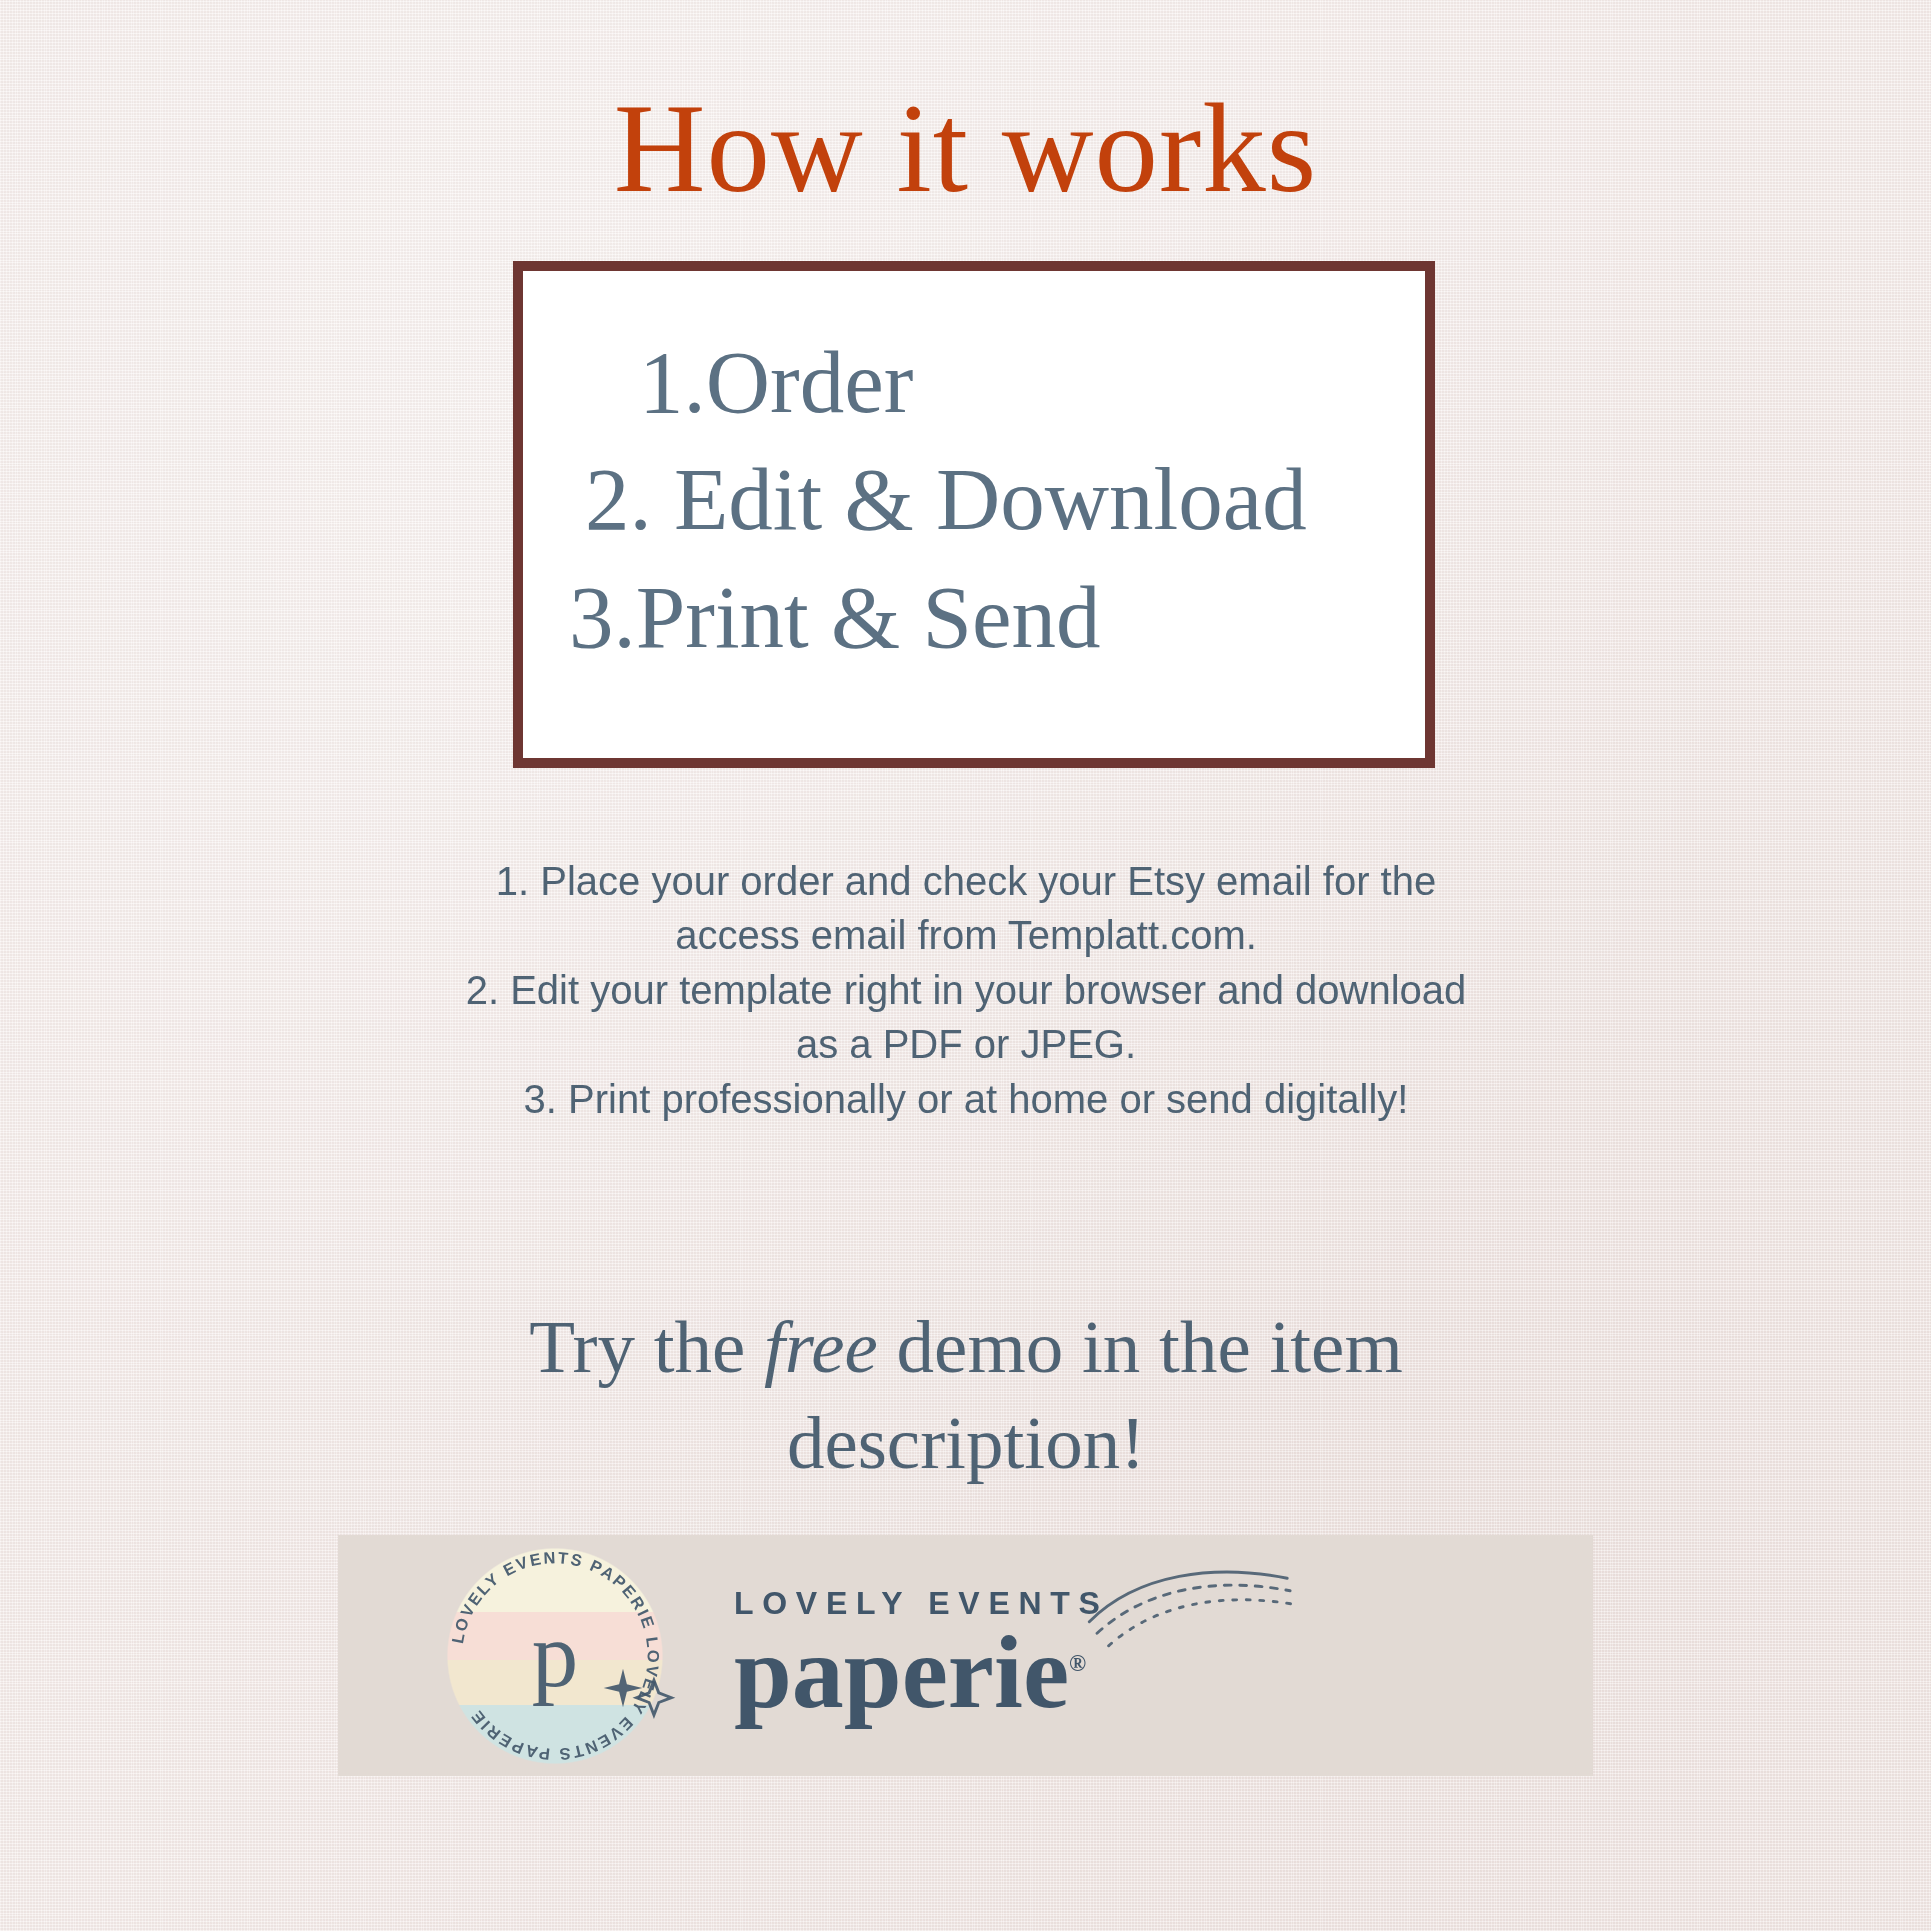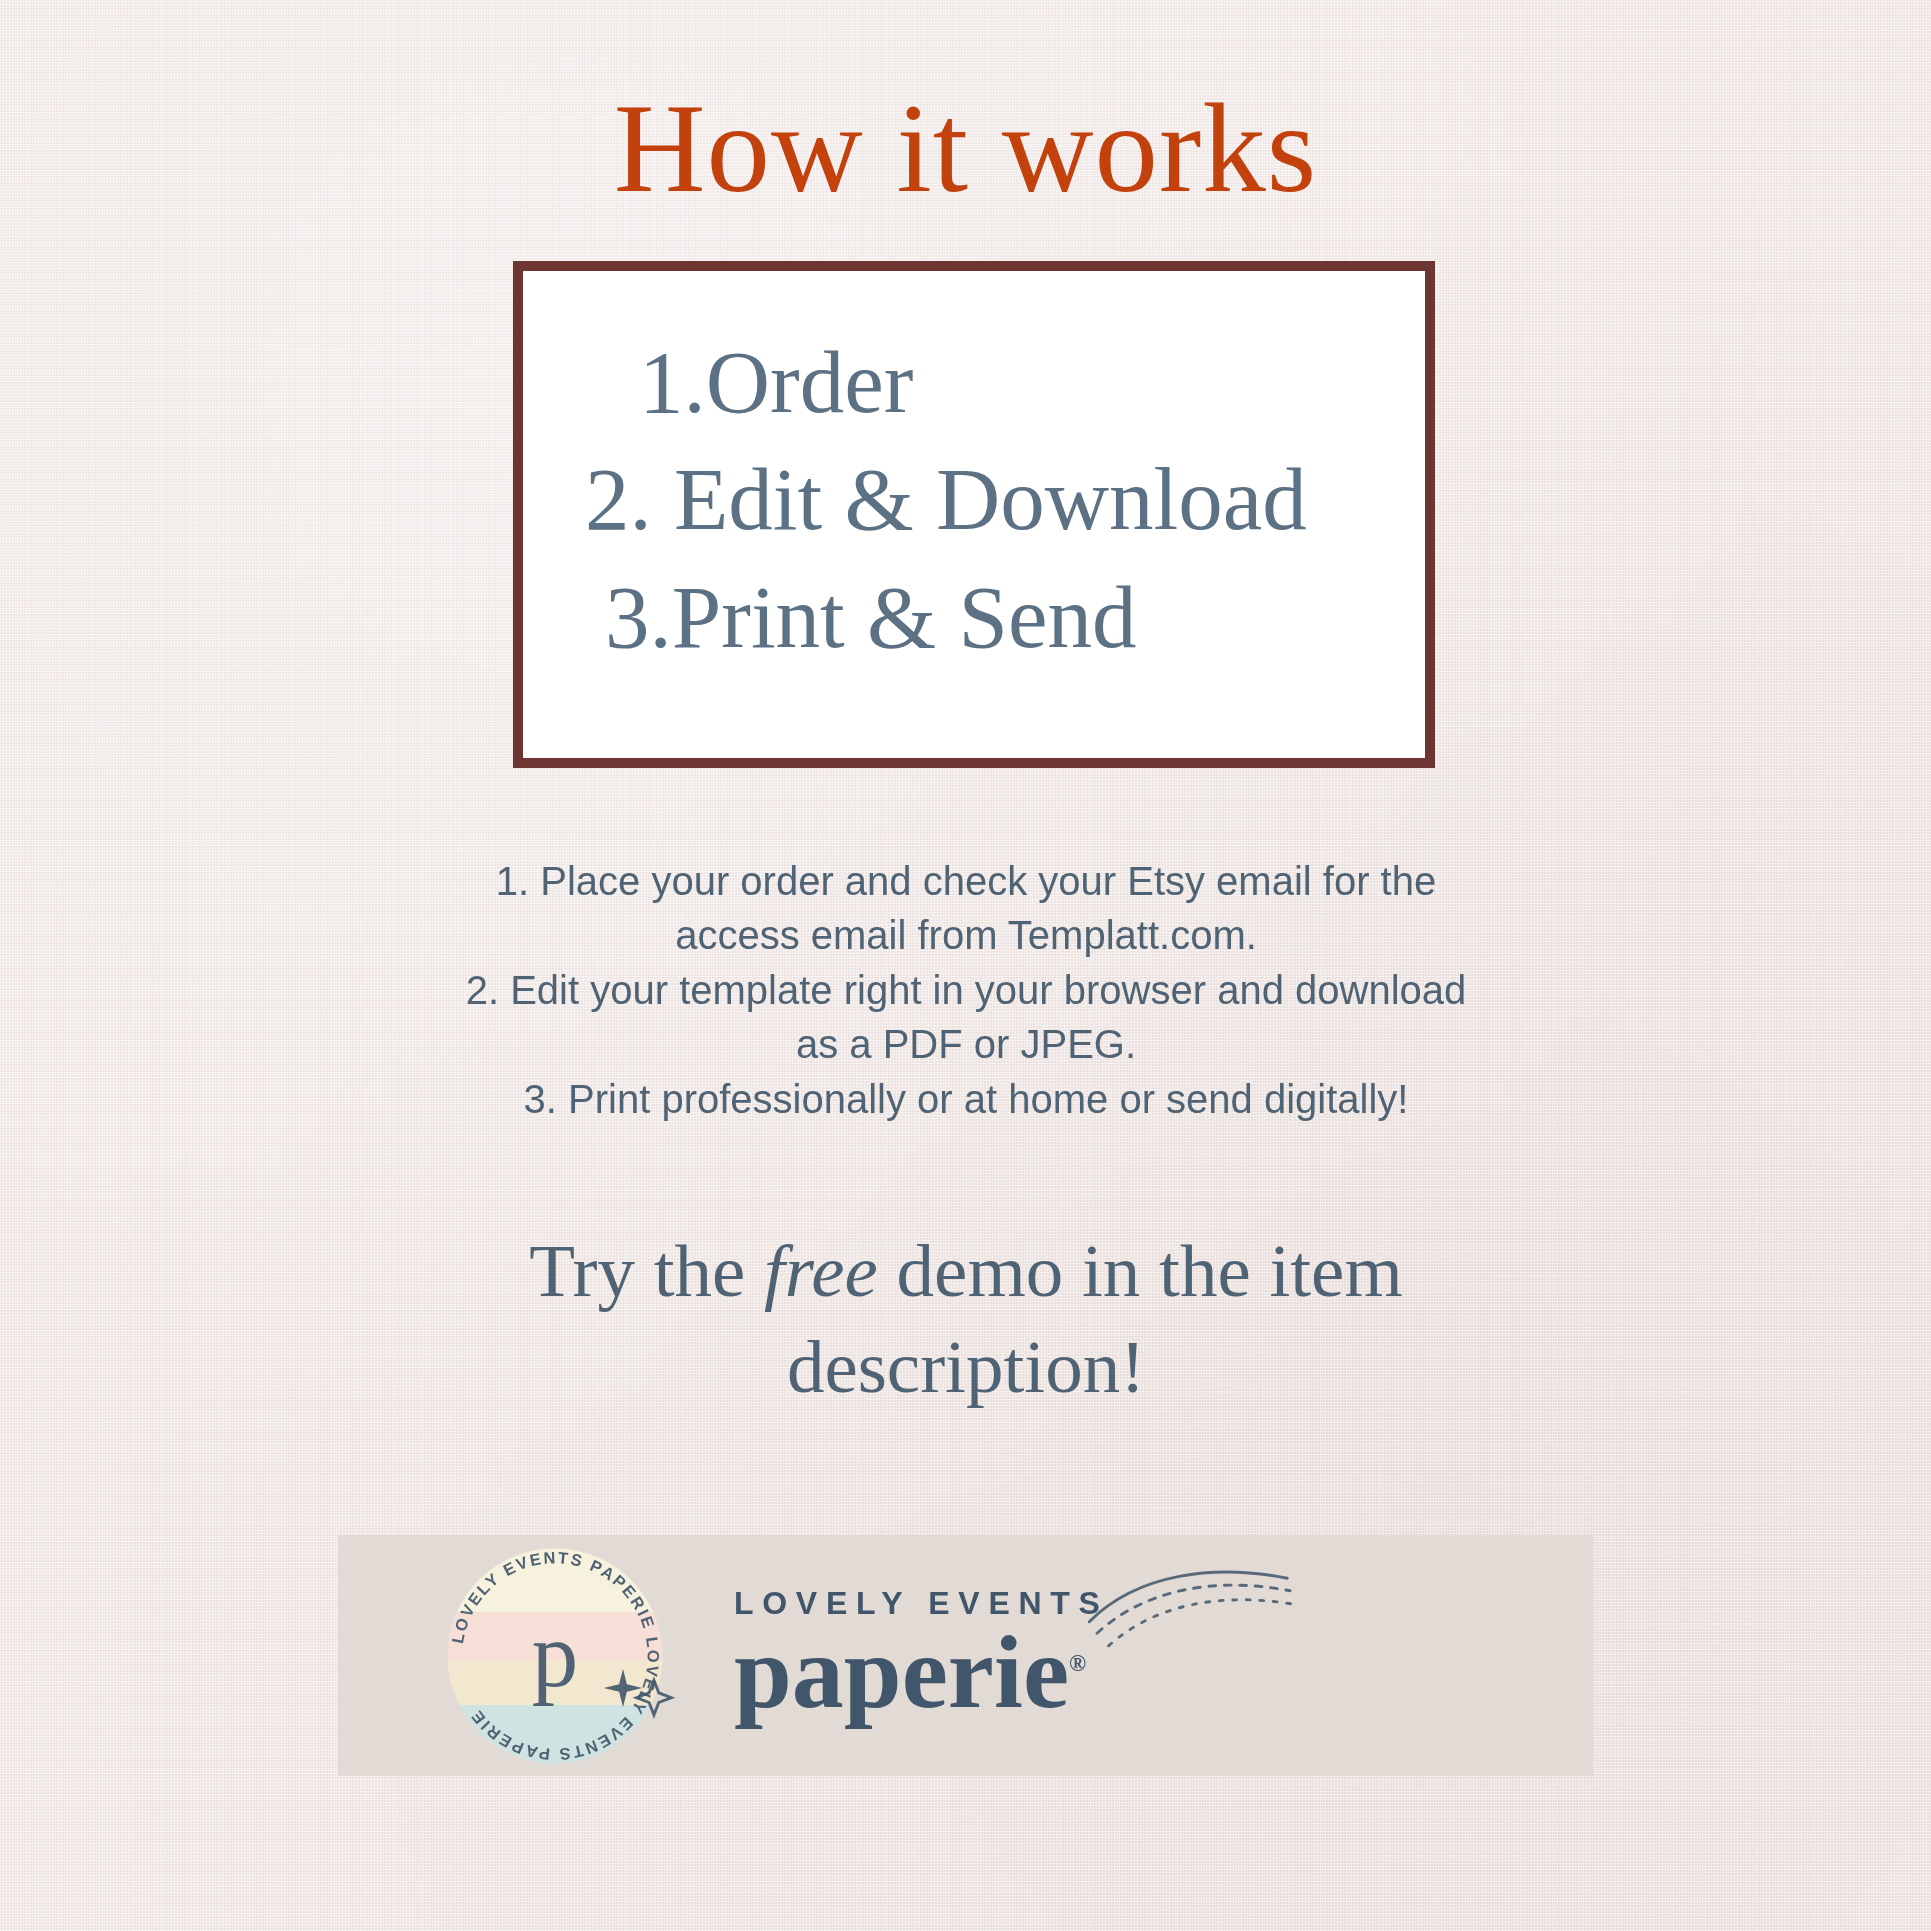--- a/index.html
+++ b/index.html
@@ -63,21 +63,21 @@
   }
   .step-line {
     color: #5c7183;
     font-family: "Liberation Serif", serif;
     font-size: 89px;
     line-height: 1.32;
     white-space: nowrap;
   }
   .step-1 { padding-left: 116px; }
   .step-2 { padding-left: 62px; }
-  .step-3 { padding-left: 82px; }
+  .step-3 { padding-left: 46px; }
 
   
   .instructions {
     position: absolute;
     left: 319px;
     top: 854px;
     width: 1294px;
     text-align: center;
     color: #4f6374;
     font-family: "Liberation Sans", sans-serif;
@@ -93,21 +93,21 @@
     font-size: 30px;
     margin-top: 5.8px;
     margin-bottom: 11.6px;
     color: #4f6374;
   }
 
   
   .demo {
     position: absolute;
     left: 290px;
-    top: 1223px;
+    top: 1299px;
     width: 1352px;
     text-align: center;
     color: #4f6374;
     font-family: "Liberation Serif", serif;
     font-size: 75px;
     line-height: 1.28;
   }
   .demo em {
     font-style: italic;
   }

